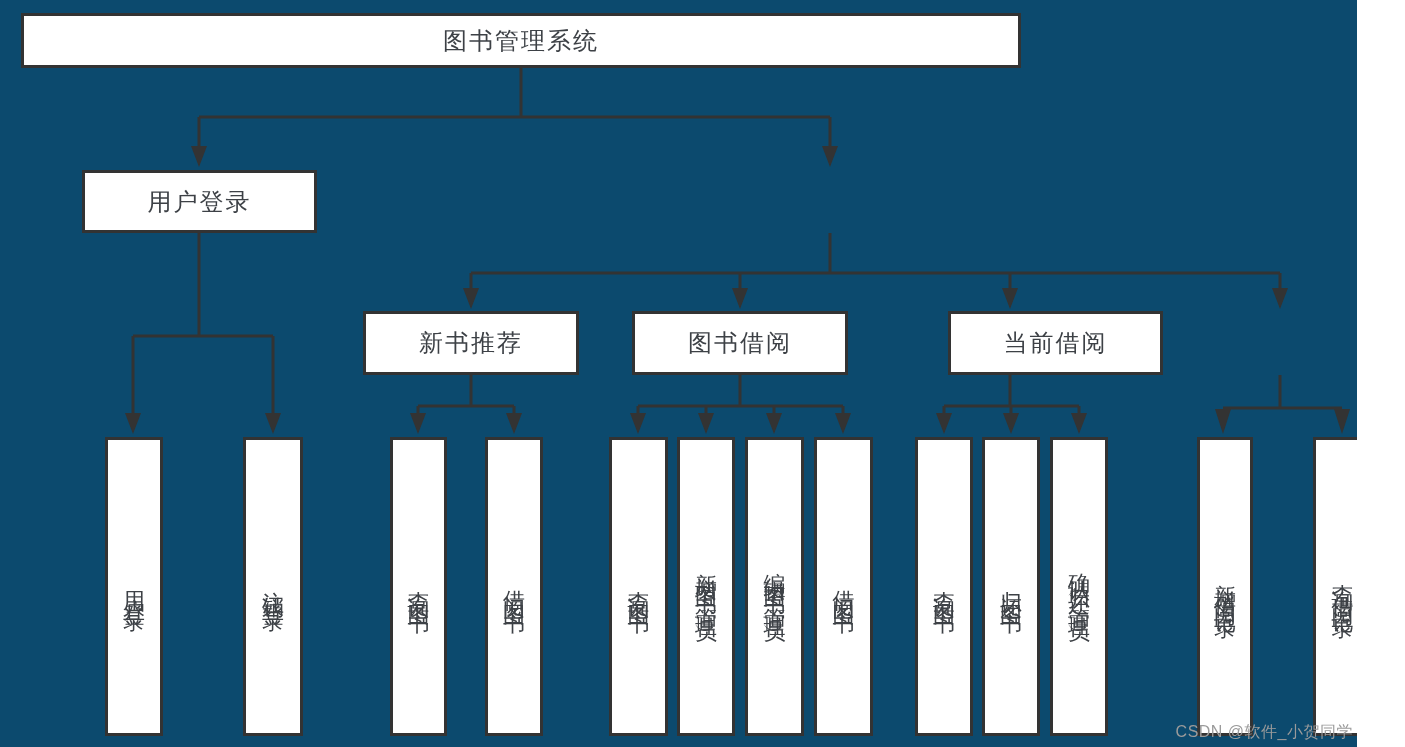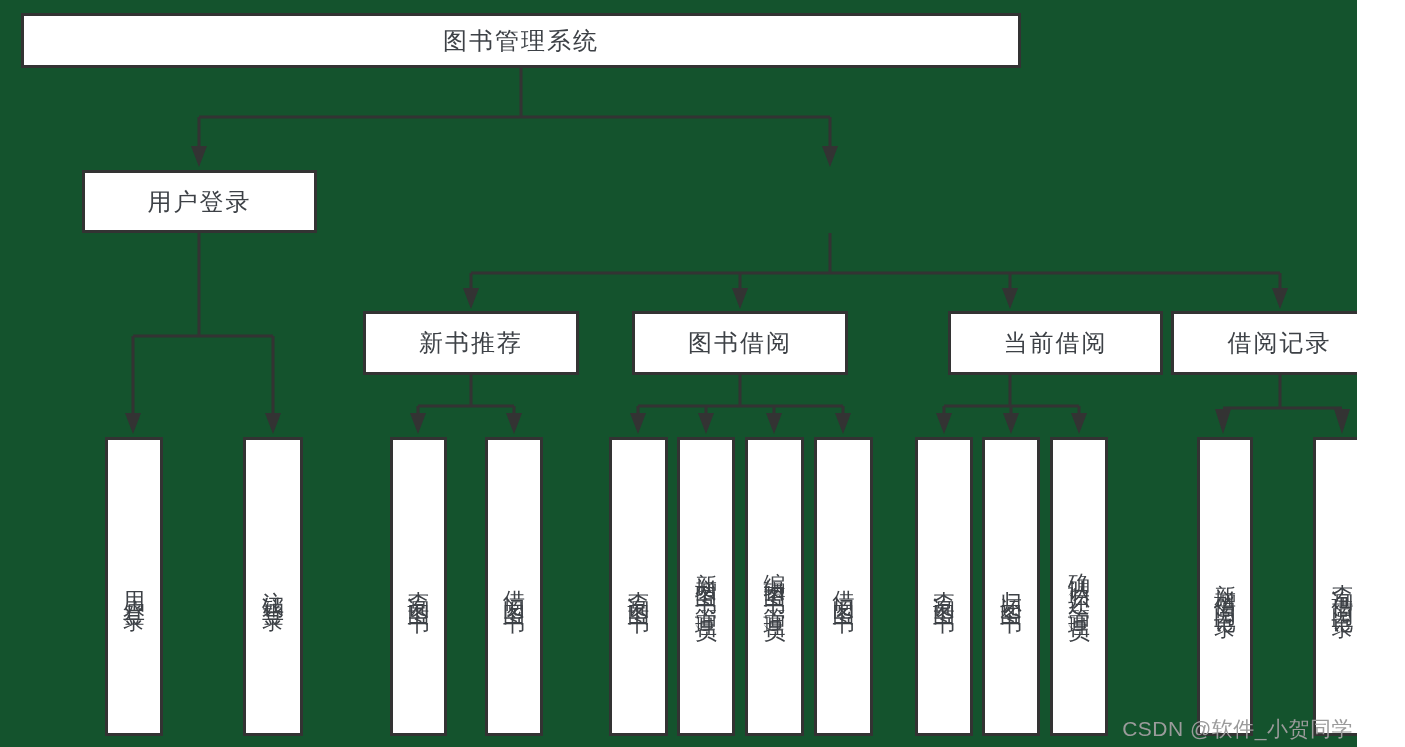--- a/index.html
+++ b/index.html
@@ -1,20 +1,20 @@
 <!DOCTYPE html>
 <html><head>
 <meta charset="utf-8">
 <style>
   html, body { margin: 0; padding: 0; background: #ffffff; }
   .stage {
     position: relative;
     width: 1357px;
     height: 747px;
-    background: #14532d;
+    background: #0c4a6e;
     overflow: hidden;
     font-family: "Liberation Sans", "DejaVu Sans", sans-serif;
   }
   .wires {
     position: absolute;
     left: 0; top: 0;
     width: 1405px; height: 747px;
     pointer-events: none;
   }
   .box {
@@ -38,21 +38,21 @@
     writing-mode: vertical-rl;
     text-orientation: mixed;
     font-size: 22px;
     letter-spacing: 7px;
     line-height: 1;
   }
   .watermark {
     position: absolute;
     right: 4px;
     bottom: 4px;
-    font-size: 21px;
+    font-size: 16px;
     letter-spacing: 0.5px;
     color: #9b9b9b;
     z-index: 5;
     white-space: nowrap;
   }
 </style>
 </head>
 <body>
 
 <div class="stage">
@@ -112,21 +112,20 @@
       M1334 409 L1350 409 L1342 434 Z"></path>
   </svg>
 
   <div class="box hbox" style="left:21px; top:13px; width:1000px; height:55px;">图书管理系统</div>
 
   <div class="box hbox" style="left:82px; top:170px; width:235px; height:63px;">用户登录</div>
 
   <div class="box hbox" style="left:363px; top:311px; width:216px; height:64px;">新书推荐</div>
   <div class="box hbox" style="left:632px; top:311px; width:216px; height:64px;">图书借阅</div>
   <div class="box hbox" style="left:903px; top:311px; width:215px; height:64px;margin-left:45px;">当前借阅</div>
-  <div class="box hbox" style="left:1171px; top:311px; width:217px; height:64px;">借阅记录</div>
 
   <div class="box vbox" style="left:105px; width:58px;">用户登录</div>
   <div class="box vbox" style="left:243px; width:60px;">注销登录</div>
 
   <div class="box vbox" style="left:390px; width:57px;">查询图书</div>
   <div class="box vbox" style="left:485px; width:58px;">借阅图书</div>
 
   <div class="box vbox" style="left:609px; width:59px;">查询图书</div>
   <div class="box vbox" style="left:677px; width:58px;">新增图书（管理员）</div>
   <div class="box vbox" style="left:745px; width:59px;">编辑图书（管理员）</div>

